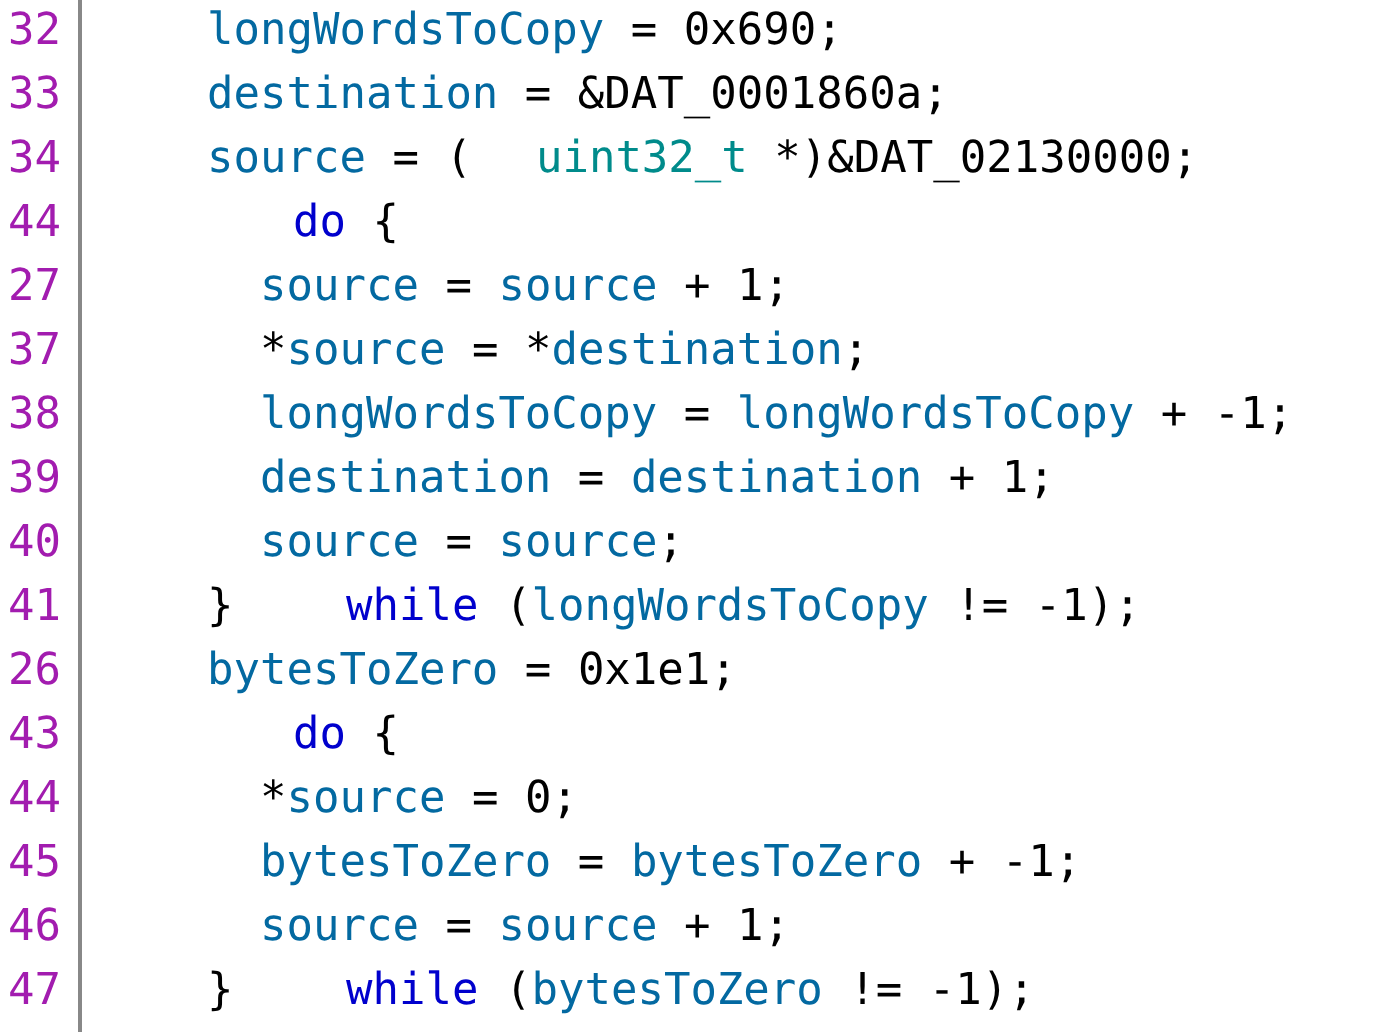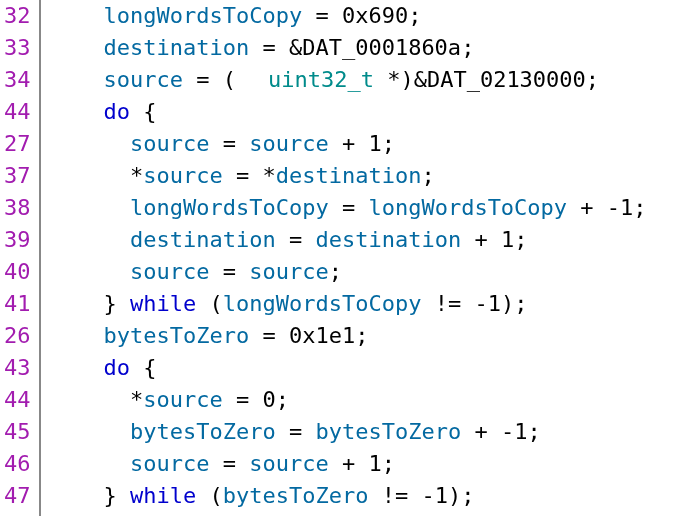--- a/index.html
+++ b/index.html
@@ -36,21 +36,21 @@
     color: #000;
   }
   .codeline {
     height: 32px;
   }
   .tok-var    { color: #0369a1; }   
   .tok-op     { color: #000000; }
   .tok-num    { color: #000000; }   
   .tok-dat    { color: #000000; }   
   .tok-type   { color: #008b8b; margin-left: 32px; }
-  .tok-kw     { color: #0000cd; }   
+  .tok-kw     { color: #0000cd; margin-left: 43px; }   
   .tok-punct  { color: #000000; }
 </style>
 </head>
 <body>
 
 <div class="editor">
   <div class="gutter" id="gutter">
       <span class="ln">32</span>
       <span class="ln">33</span>
       <span class="ln">34</span>

